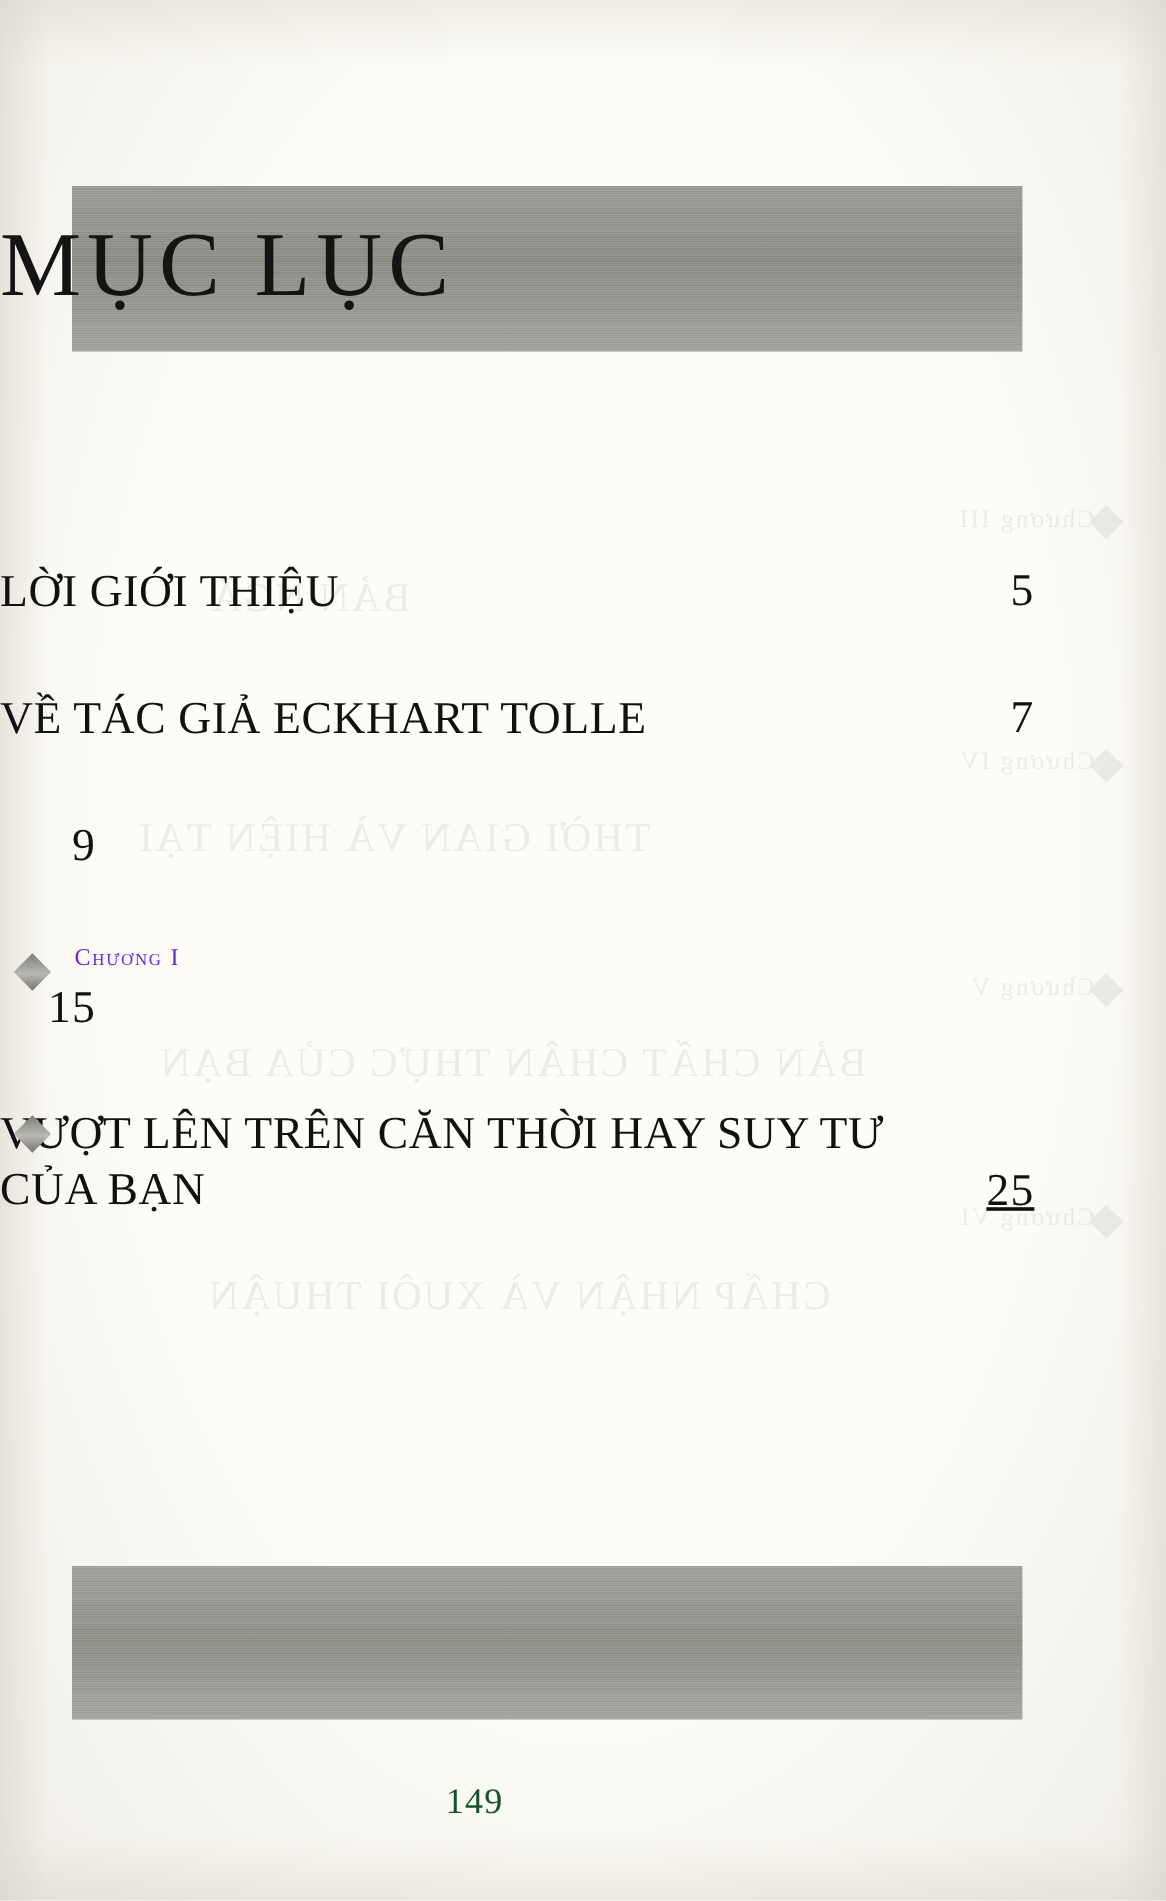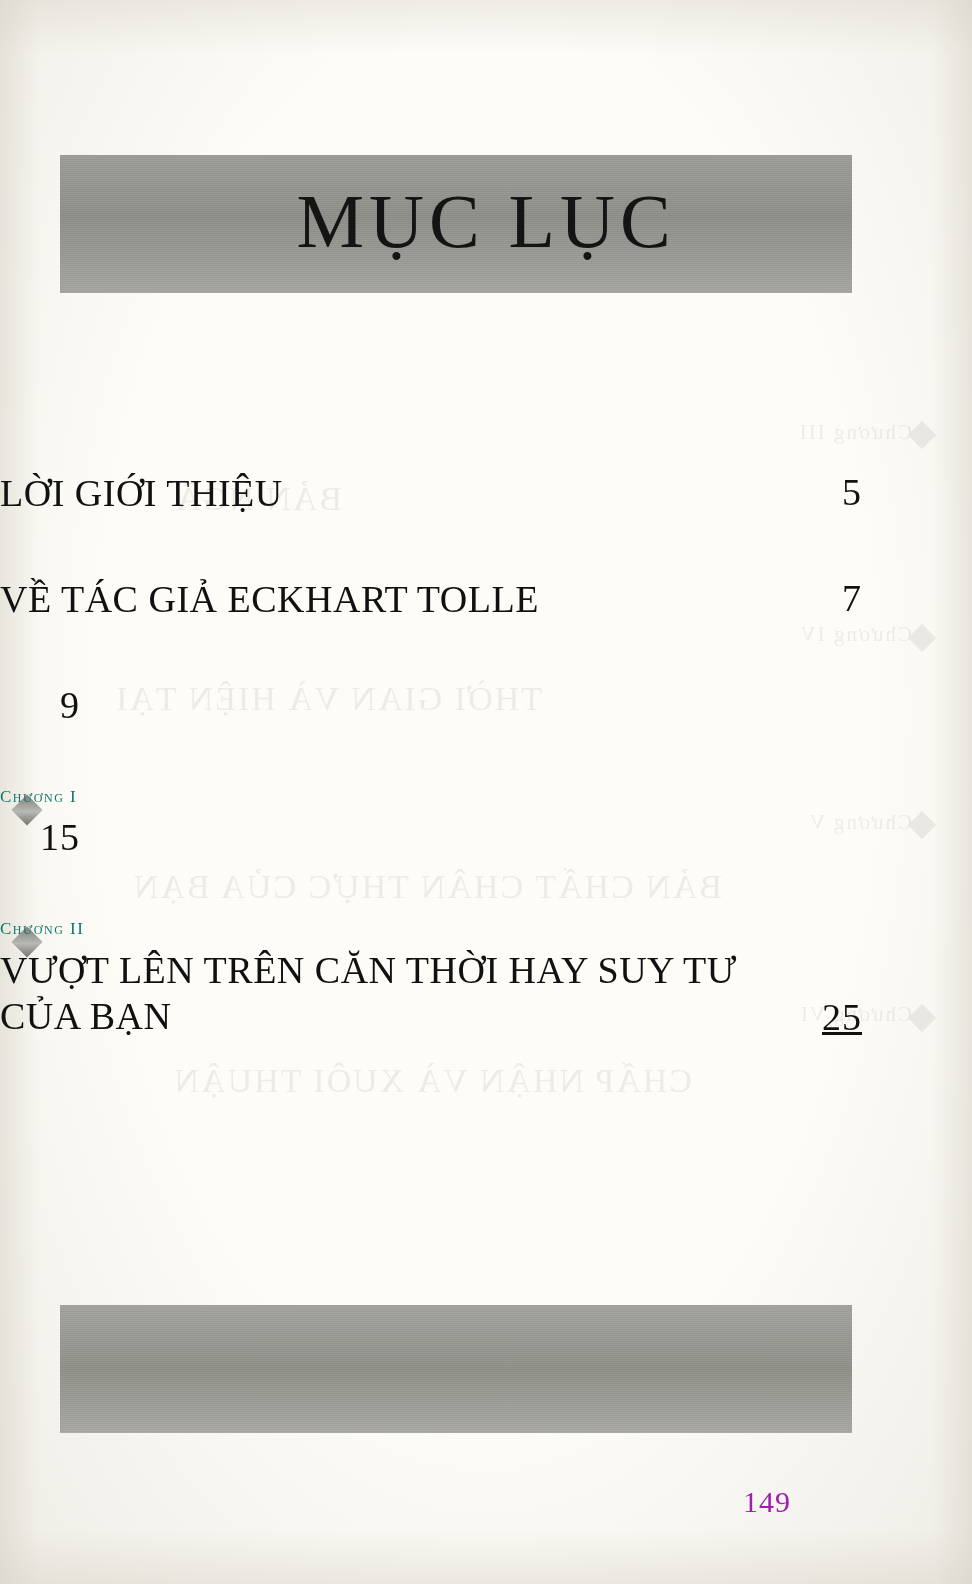--- a/index.html
+++ b/index.html
@@ -87,21 +87,20 @@
     inset: 0;
     background: repeating-linear-gradient(0deg, rgba(255,255,255,0.05) 0px, rgba(255,255,255,0.05) 1px, rgba(0,0,0,0.03) 1px, rgba(0,0,0,0.03) 2px);
     pointer-events: none;
   }
 
   .title {
     position: absolute;
     left: 0;
     top: 178px;
     width: 972px;
-    text-align: center;
     font-size: 76px;
     letter-spacing: 5px;
     color: #141414;
     font-family: "Liberation Serif", serif;
     z-index: 4;
   }
 
   .toc {
     position: absolute;
     left: 0;
@@ -109,23 +108,24 @@
     width: 972px;
     z-index: 3;
   }
 
   .entry {
     position: relative;
     margin-bottom: 60px;
   }
   .entry .chapter-line {
     position: relative;
-    font-size: 17px;
+    margin-left: 62px;
+    font-size: 20px;
     letter-spacing: 1.5px;
-    color: #0f766e;
+    color: #6d28d9;
     margin-bottom: 8px;
     font-variant: small-caps;
   }
   .entry .marker {
     position: absolute;
     left: 16px;
     top: 12px;
     width: 22px;
     height: 22px;
     background: linear-gradient(135deg, #7d7d78 0%, #b9b9b4 55%, #75756f 100%);
@@ -154,23 +154,23 @@
   .row .page-no.lower {
     align-self: flex-end;
     text-decoration: underline;
   }
 
   .folio {
     position: absolute;
     left: 0;
     top: 1485px;
     width: 791px;
-    text-align: right;
+    text-align: center;
     font-size: 30px;
-    color: #a21caf;
+    color: #14532d;
     letter-spacing: 1px;
     z-index: 3;
   }
 </style>
 </head>
 <body>
 
 <div class="page">
 
   <div class="paper-texture"></div>
@@ -221,21 +221,20 @@
     <div class="entry">
       <div class="marker"></div>
       <div class="chapter-line">Chương I</div>
       <div class="row">
         <div class="page-no">15</div>
       </div>
     </div>
 
     <div class="entry">
       <div class="marker"></div>
-      <div class="chapter-line">Chương II</div>
       <div class="row">
         <div class="label">VƯỢT LÊN TRÊN CĂN THỜI HAY SUY TƯ CỦA BẠN</div>
         <div class="page-no lower">25</div>
       </div>
     </div>
 
   </div>
 
   <div class="banner banner-bottom"></div>
   <div class="folio">149</div>

